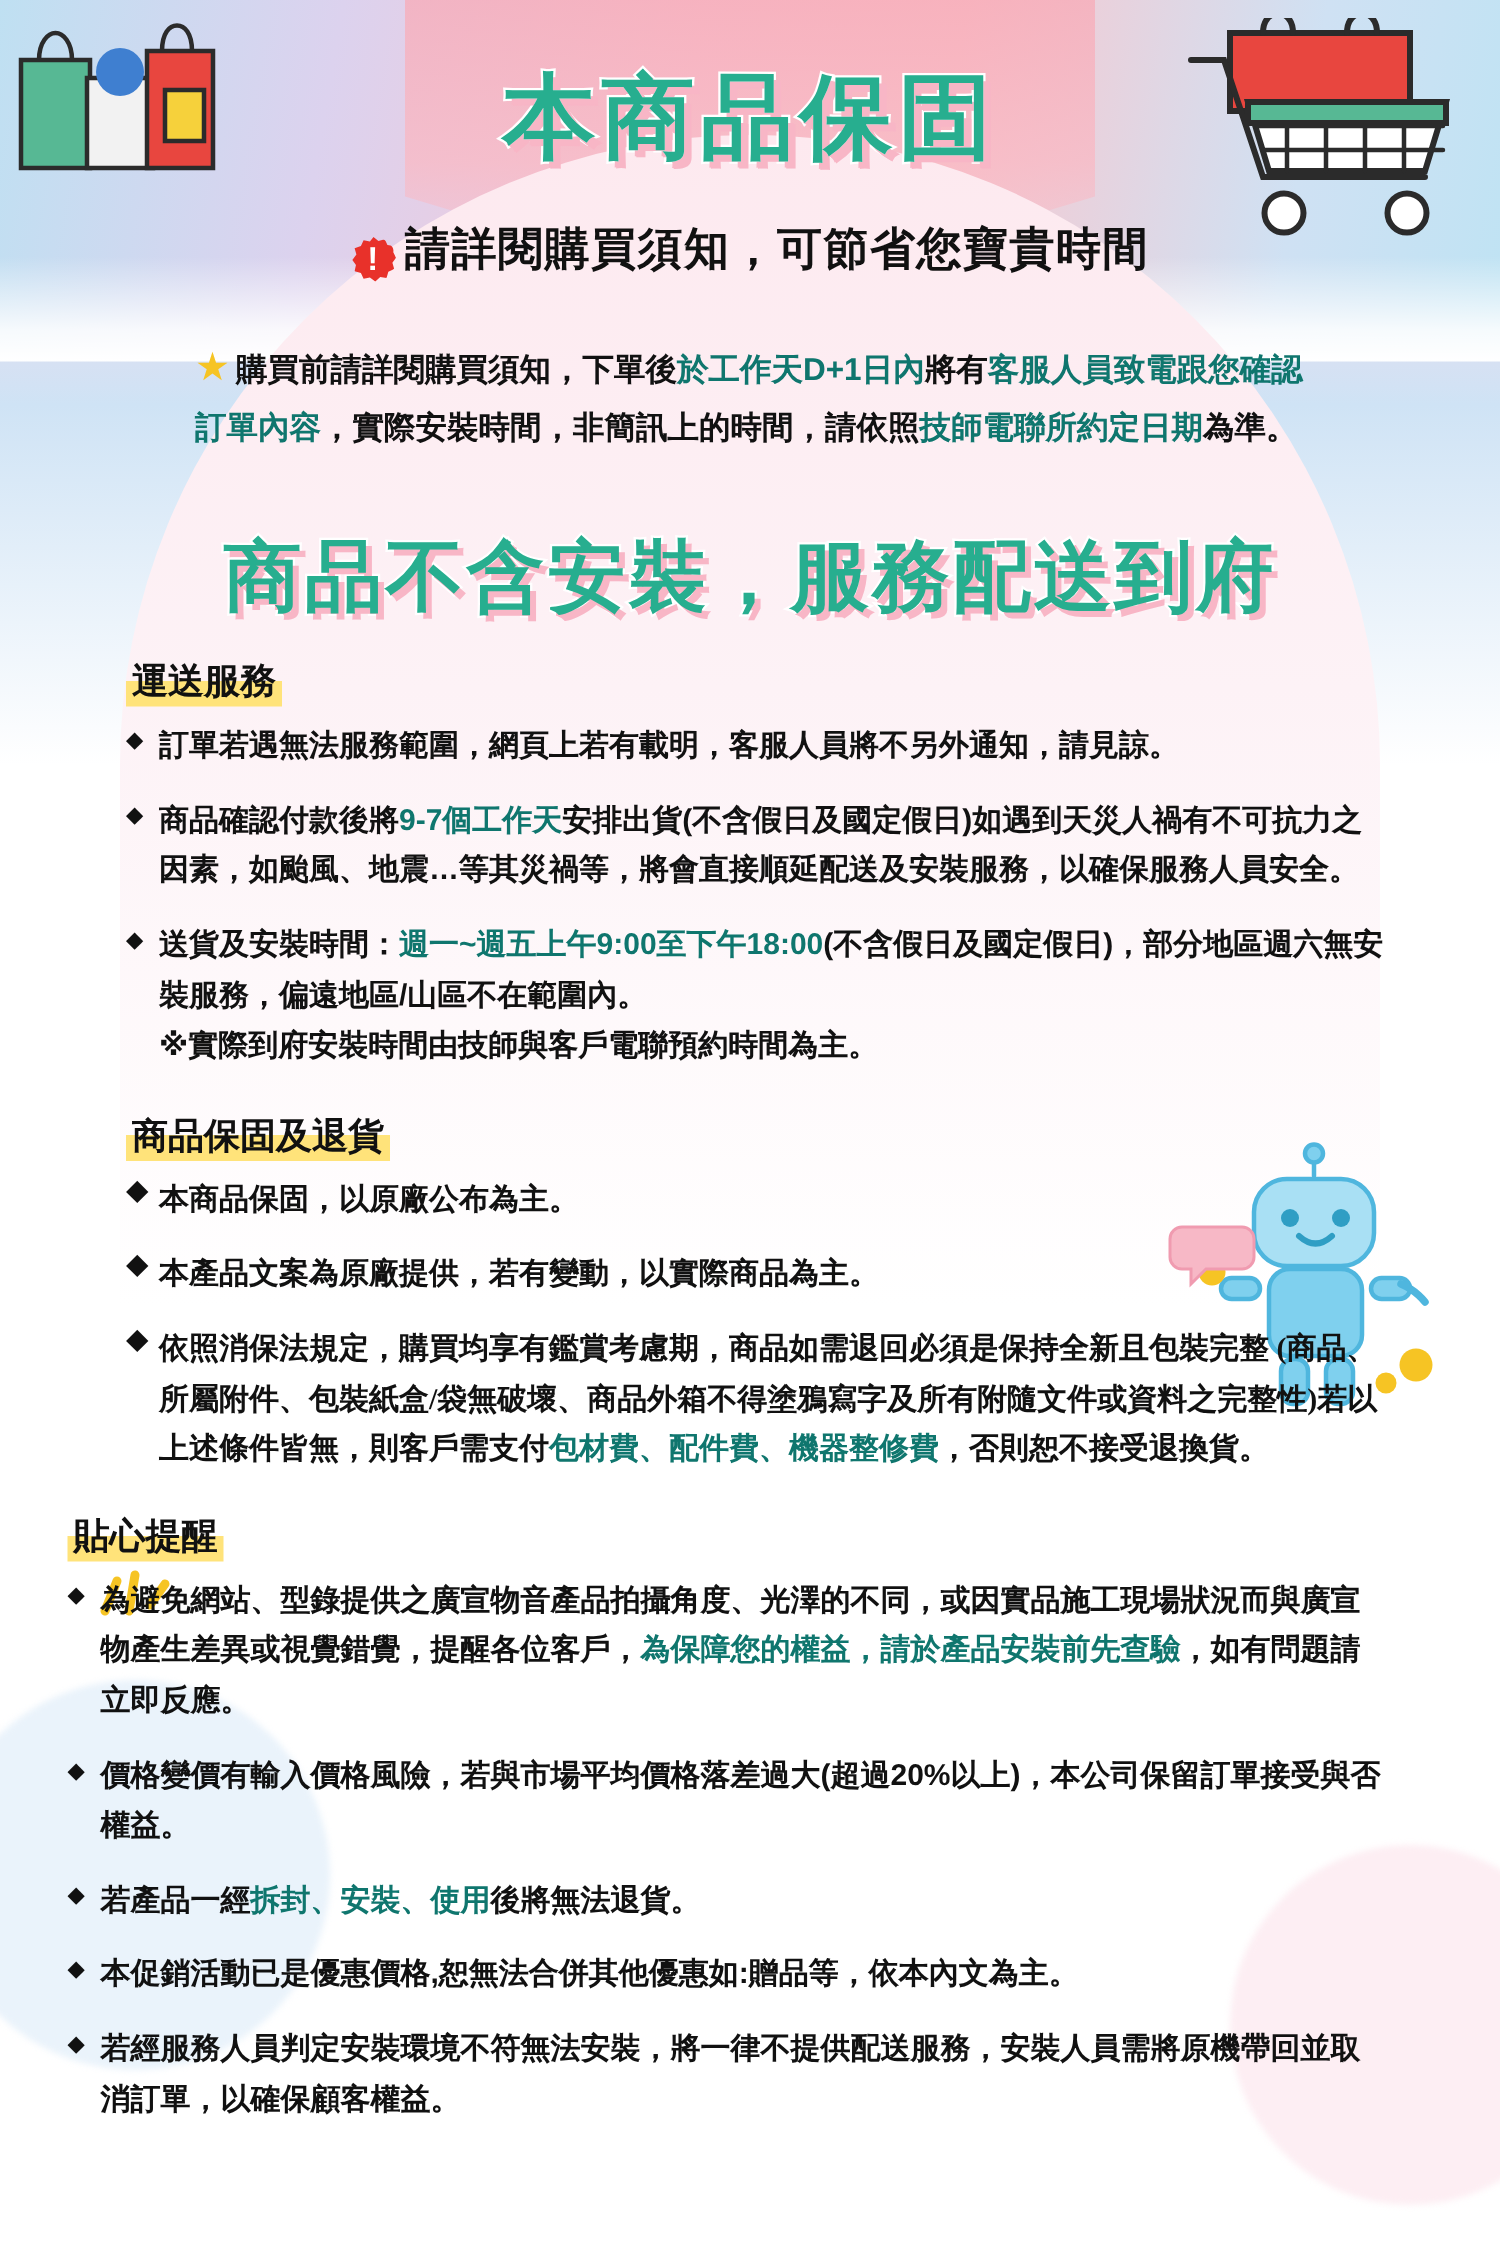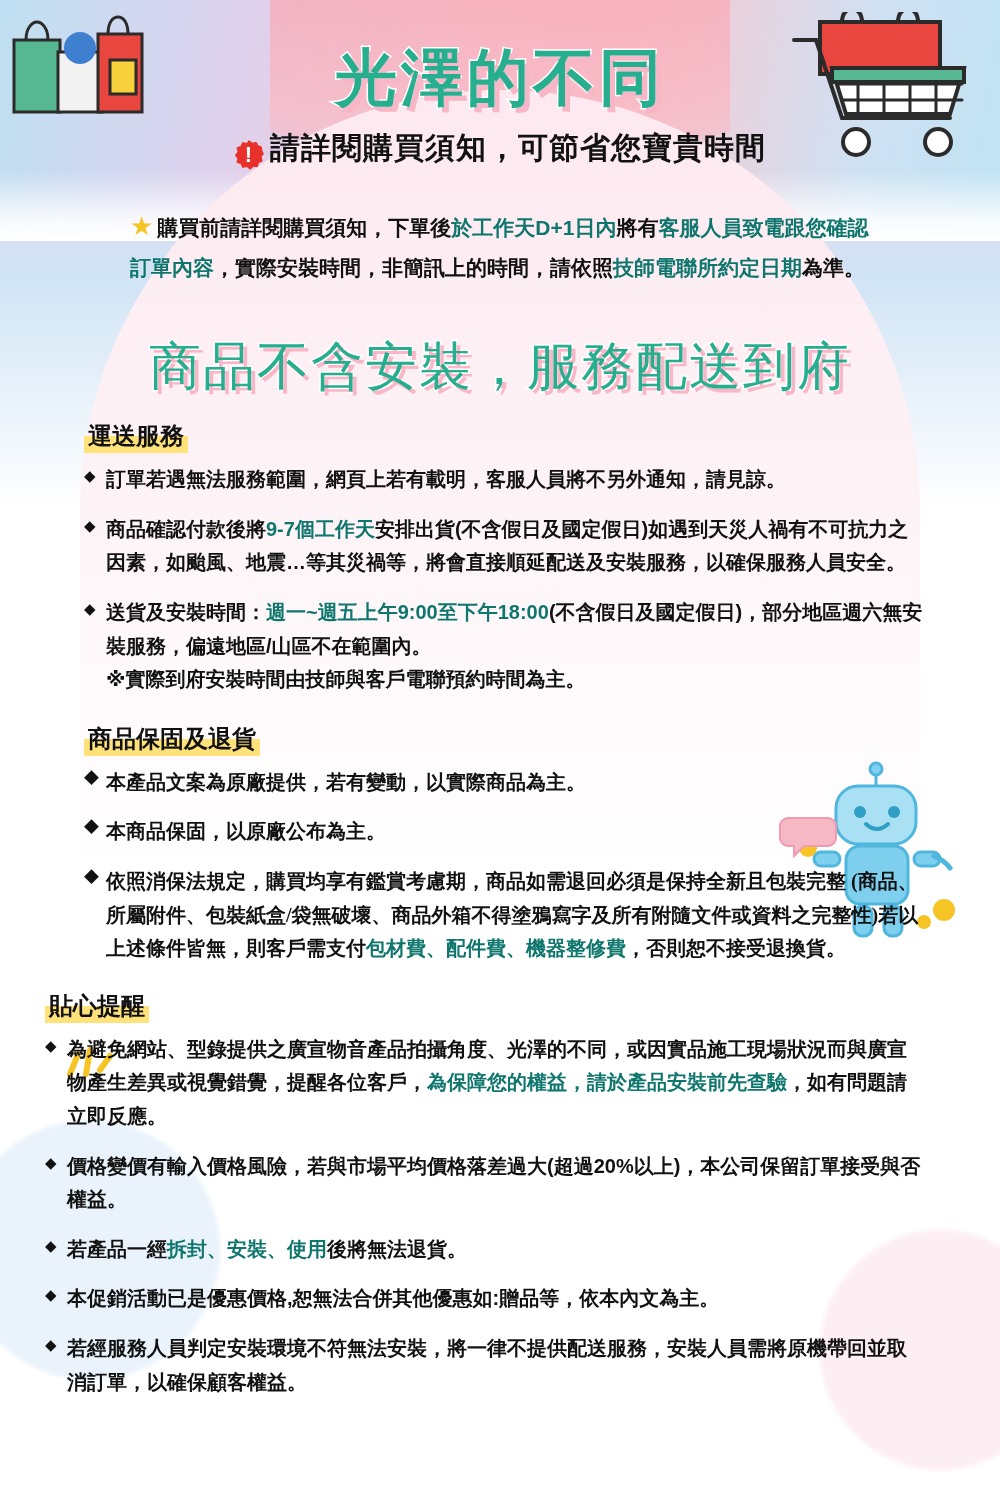--- a/index.html
+++ b/index.html
@@ -46,42 +46,42 @@
     font-size:62px;font-weight:bold;letter-spacing:4px;
     color:#27ae8f;
     -webkit-text-stroke:3px #ffffff;
     paint-order:stroke fill;
     text-shadow:
       0 0 0 #fff,
       4px 4px 0 #f8b6c6,
       5px 5px 0 #f8b6c6;
   }
   .subtitle{
-    text-align:center;margin:8px 0 0;
+    text-align:center;margin:26px 0 0;
     font-size:30px;font-weight:bold;color:#111;letter-spacing:1px;
   }
   .excl{
     display:inline-block;width:30px;height:30px;line-height:30px;border-radius:50%;
     background:#e8312a;color:#fff;font-size:22px;font-weight:bold;text-align:center;
     vertical-align:-4px;margin-right:6px;
     clip-path:polygon(50% 0,61% 9%,75% 5%,81% 18%,95% 20%,94% 34%,100% 46%,92% 57%,96% 71%,83% 77%,79% 91%,65% 89%,54% 99%,42% 90%,28% 93%,22% 80%,8% 76%,11% 62%,3% 51%,12% 39%,8% 25%,22% 20%,28% 7%,42% 10%);
   }
 
   
   .intro{
     margin:34px auto 0;width:740px;font-size:21px;line-height:1.75;
     font-weight:bold;color:#111;
   }
   .intro .star{color:#f6c424;font-size:26px;margin-right:4px;}
   .red{color:#0f766e;}
 
   
   .banner{
     text-align:center;margin:46px 0 8px;
-    font-size:52px;font-weight:normal;letter-spacing:2px;
+    font-size:52px;font-weight:bold;letter-spacing:2px;
     color:#27ae8f;
     -webkit-text-stroke:3px #ffffff;
     paint-order:stroke fill;
     text-shadow:4px 4px 0 #f8b6c6;
   }
 
   
   .sec{margin:18px 0 0;padding:0 74px 0 84px;}
   .sec-head{
     display:inline-block;font-size:24px;font-weight:bold;color:#111;
@@ -167,21 +167,21 @@
 <svg class="spark" width="60" height="60" viewBox="0 0 60 60">
   <g stroke="#f6c424" stroke-width="6" stroke-linecap="round">
     <path d="M10 44L18 24"></path>
       <path d="M26 44L30 20"></path>
       <path d="M40 40L50 26"></path>
   </g>
 </svg>
 
 <div class="content">
 
-  <h1 class="title">光澤的不同</h1>
+  <h1 class="title">本商品保固</h1>
 
   <div class="subtitle">
     <span class="excl">!</span><span>請詳閱購買須知，可節省您寶貴時間</span>
   </div>
 
   <div class="intro">
     <span class="star">★</span><span>購買前請詳閱購買須知，下單後</span><span class="red">於工作天D+1日內</span><span>將有</span><span class="red">客服人員致電跟您確認訂單內容</span><span>，實際安裝時間，非簡訊上的時間，請依照</span><span class="red">技師電聯所約定日期</span><span>為準。</span>
   </div>
 
   <div class="banner">商品不含安裝，服務配送到府</div>
@@ -200,25 +200,25 @@
     <div class="item">
       <span>送貨及安裝時間：</span><span class="red">週一~週五上午9:00至下午18:00</span><span>(不含假日及國定假日)，部分地區週六無安裝服務，偏遠地區/山區不在範圍內。</span>
       <span class="note">※實際到府安裝時間由技師與客戶電聯預約時間為主。</span>
     </div>
   </div>
 
   <div class="sec" style="margin-top:26px;font-family:Liberation Serif, serif;">
     <div class="sec-head">商品保固及退貨</div>
 
     <div class="item">
+      <span>本商品保固，以原廠公布為主。</span>
+    </div>
+
+    <div class="item">
       <span>本產品文案為原廠提供，若有變動，以實際商品為主。</span>
-    </div>
-
-    <div class="item">
-      <span>本商品保固，以原廠公布為主。</span>
     </div>
 
     <div class="item">
       <span>依照消保法規定，購買均享有鑑賞考慮期，商品如需退回必須是保持全新且包裝完整 (商品、所屬附件、包裝紙盒/袋無破壞、商品外箱不得塗鴉寫字及所有附隨文件或資料之完整性)若以上述條件皆無，則客戶需支付</span><span class="red">包材費、配件費、機器整修費</span><span>，否則恕不接受退換貨。</span>
     </div>
   </div>
 
   <div class="sec" style="margin-top:24px;padding-left:45px;">
     <div class="sec-head">貼心提醒</div>
 

